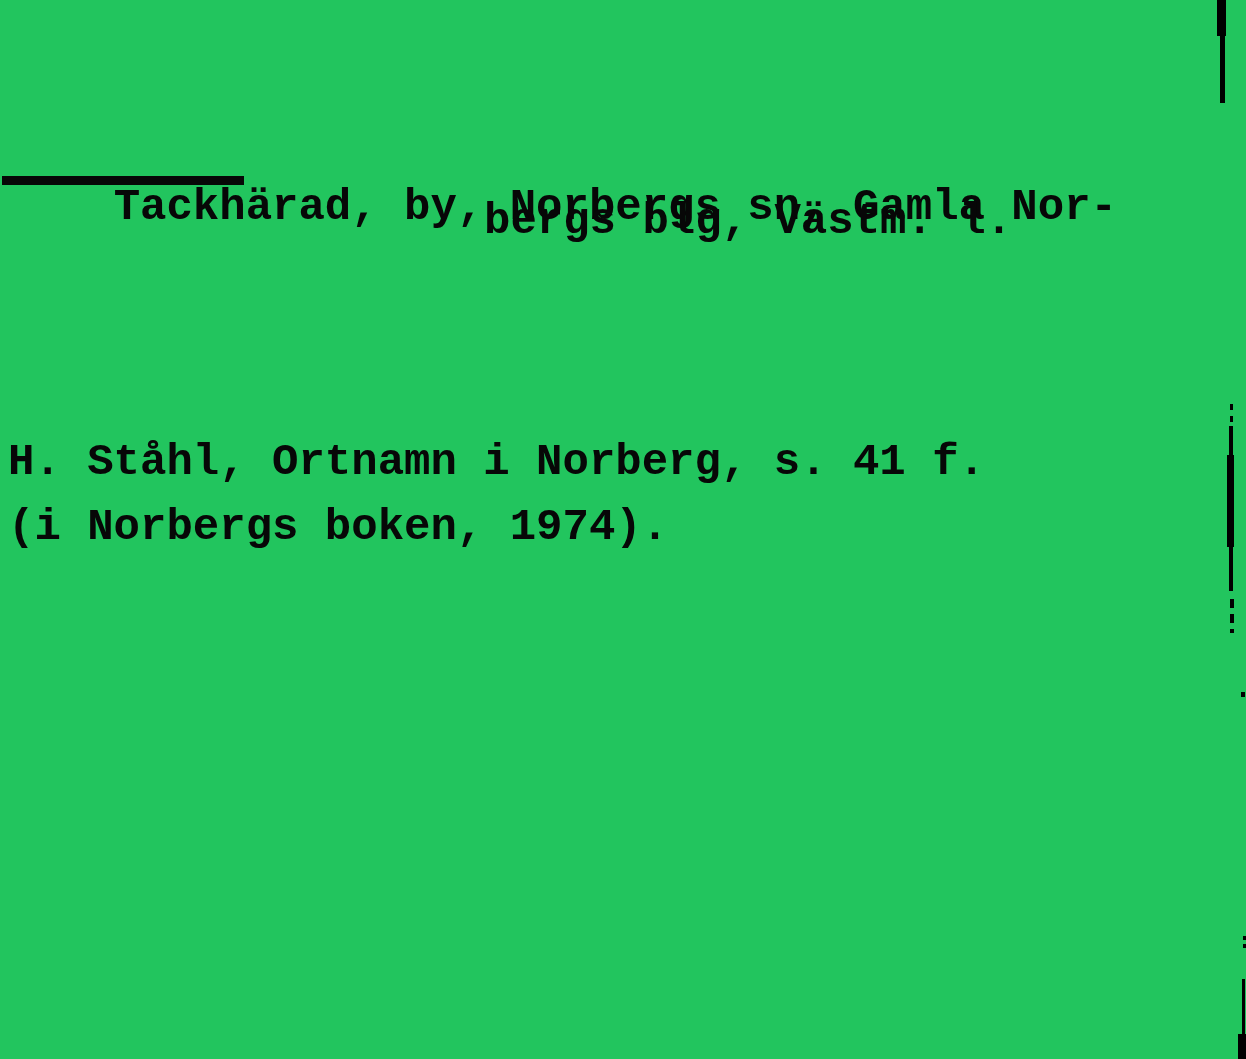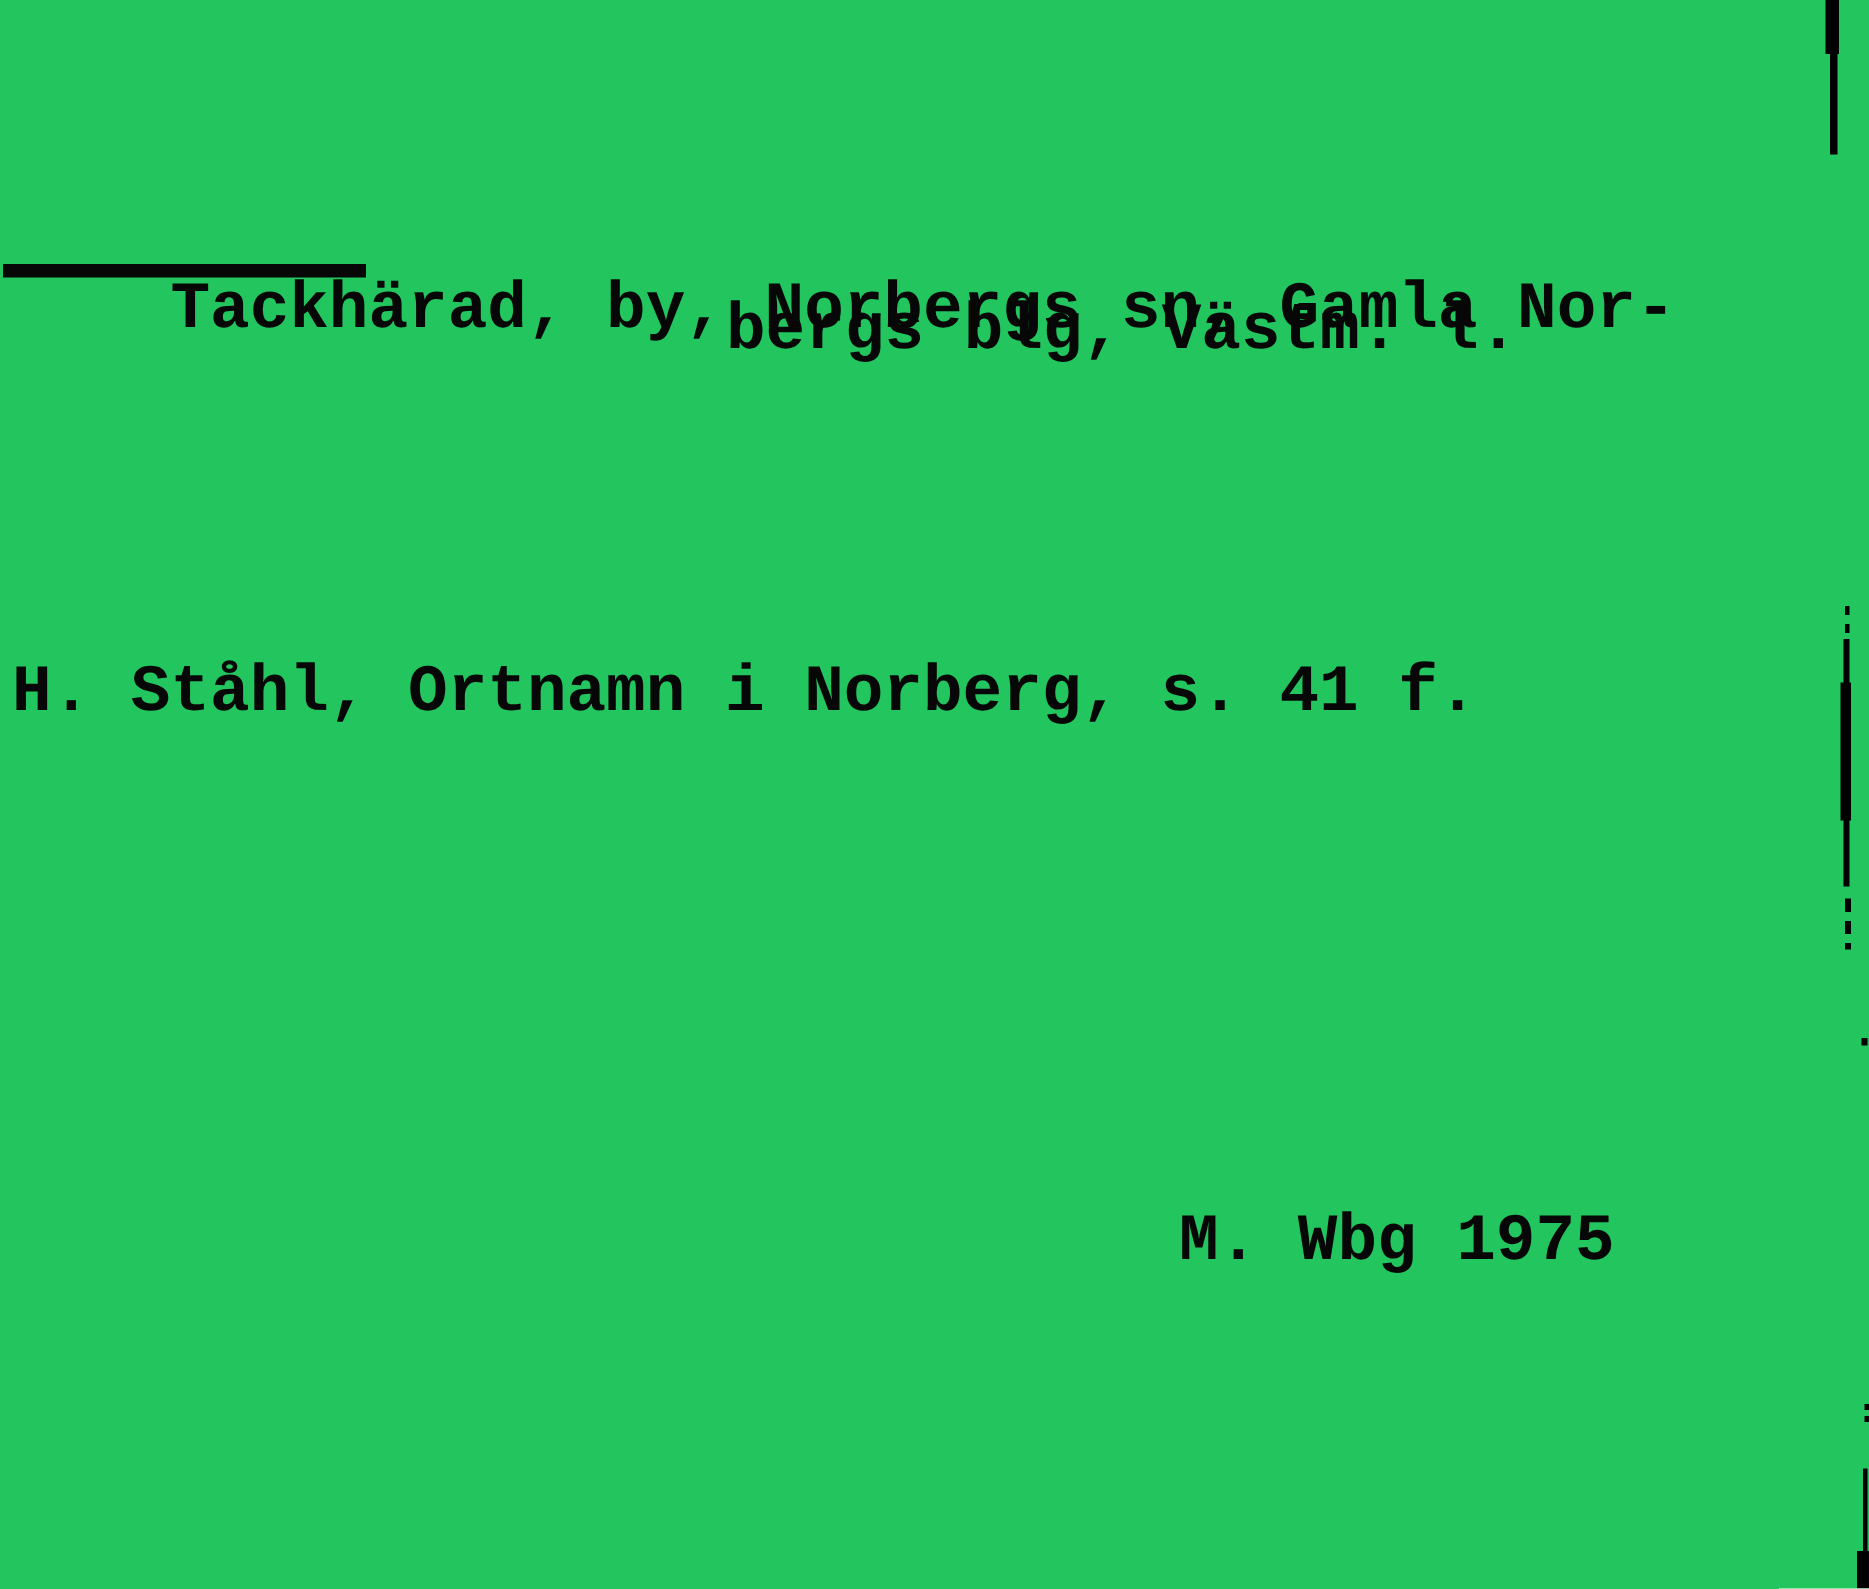--- a/index.html
+++ b/index.html
@@ -62,22 +62,22 @@
 
   <div class="line pos-line1">
     <span class="headword-wrap">Tackhärad</span><span>, by, Norbergs sn, Gamla Nor-</span>
   </div>
   <div class="headword-underline"></div>
 
   <div class="line pos-line2">bergs blg, Västm. l.</div>
 
 
   <div class="line pos-ref1">H. Ståhl, Ortnamn i Norberg, s. 41 f.</div>
+  <div class="line pos-ref2">(i Norbergs boken, 1974).</div>
 
-  <div class="line pos-signature">M. Wbg 1975</div>
 
   <div class="artifact a-top-thin"></div>
   <div class="artifact a-top-thick"></div>
   <div class="artifact a-mid-dots"></div>
   <div class="artifact a-mid-line"></div>
   <div class="artifact a-mid-fat"></div>
   <div class="artifact a-mid-dashes"></div>
   <div class="artifact a-dot-1"></div>
   <div class="artifact a-bot-dots"></div>
   <div class="artifact a-bot-thin"></div>

